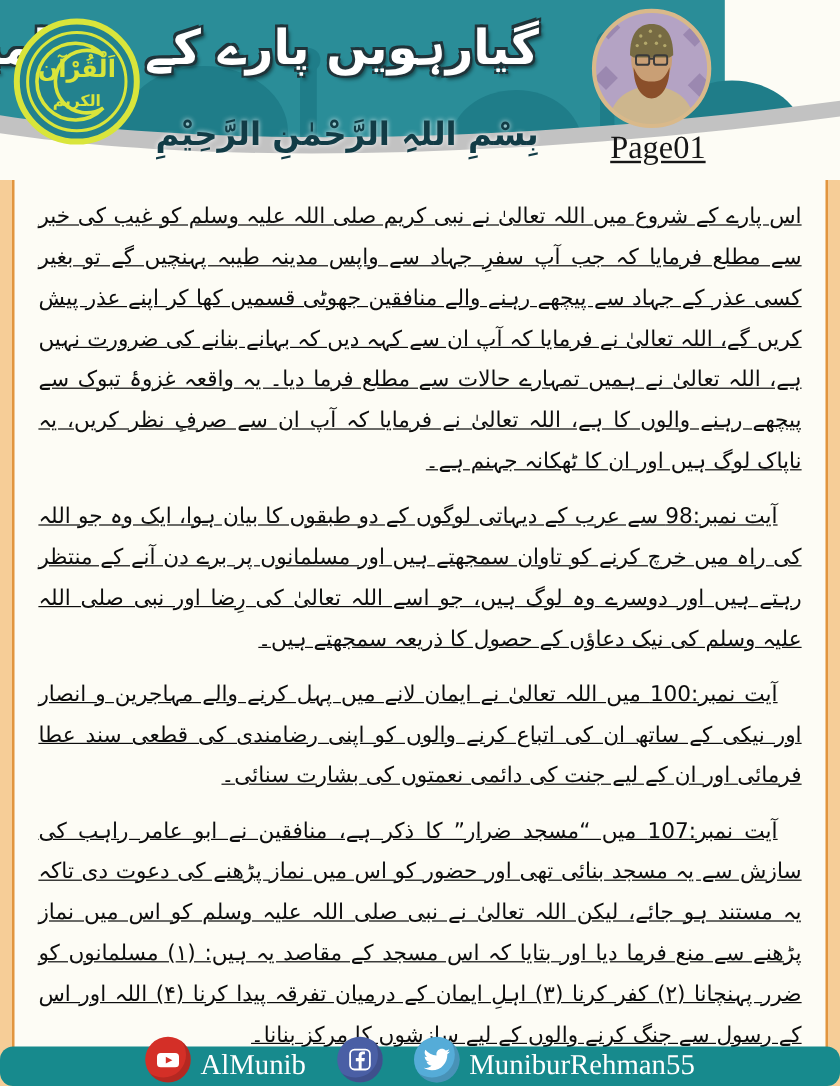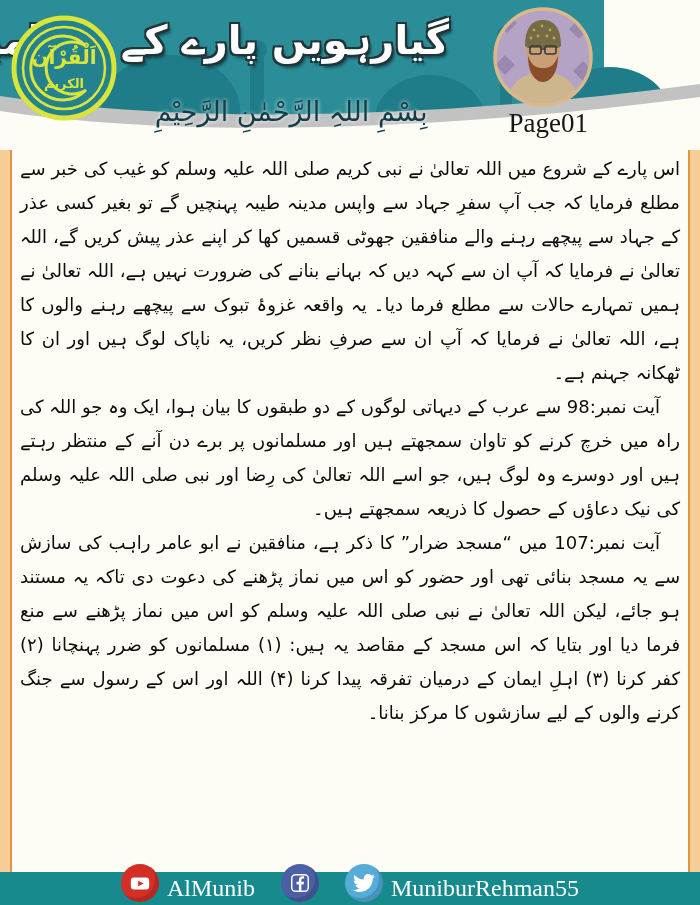--- a/index.html
+++ b/index.html
@@ -29,45 +29,45 @@
     position:absolute;top:16px;left:150px;right:155px;z-index:3;
     text-align:center;
     font-size:40px;font-weight:bold;color:#fff;
     direction:rtl;line-height:1.2;
     text-shadow:-2px -2px 0 #20343a,2px -2px 0 #20343a,-2px 2px 0 #20343a,
                  2px 2px 0 #20343a,3px 4px 3px rgba(0,0,0,.45);
     white-space:nowrap;
   }
   .bismillah{
     position:absolute;top:96px;left:50%;transform:translateX(-54%);z-index:3;
-    font-size:27px;font-weight:normal;color:#123c46;direction:rtl;white-space:nowrap;
+    font-size:27px;font-weight:bold;color:#123c46;direction:rtl;white-space:nowrap;
     text-shadow:0 0 4px rgba(255,255,255,.9);
   }
   .logo{position:absolute;left:8px;top:12px;z-index:4;}
   .photo{position:absolute;right:10px;top:6px;z-index:4;}
   .page-label{
     position:absolute;right:16px;top:108px;z-index:4;
-    font-family:"Liberation Serif",serif;font-size:27px;color:#161616;
+    font-family:"Liberation Serif",serif;font-size:27px;color:#161616;text-decoration:underline;
   }
 
   
   .body-text{
     position:absolute;top:150px;left:12px;right:12px;z-index:2;
     direction:rtl;text-align:justify;
     font-size:18px;line-height:34px;color:#0d0d0d;
     padding:2px 8px 0 8px;
   }
-  .body-text p{margin:0;}
+  .body-text p{margin:12px;text-decoration:underline;}
   .body-text p.indent{text-indent:20px;}
 
   
   .footer{
     position:absolute;left:0;bottom:0;width:700px;height:33px;
     background:#178a8d;z-index:5;
-    display:flex;align-items:center;justify-content:center;gap:26px;
+    display:flex;align-items:center;justify-content:center;gap:26px;border-radius:11px;
   }
   .social{
     display:flex;align-items:center;gap:8px;
     color:#fff;font-family:"Liberation Serif",serif;font-size:24px;
     cursor:pointer;
   }
   .social .badge{
     width:38px;height:38px;border-radius:50%;
     display:flex;align-items:center;justify-content:center;
     margin-top:-12px;
@@ -156,20 +156,21 @@
     </svg>
 
     <div class="page-label">Page01</div>
 
     <div class="bismillah">بِسْمِ اللہِ الرَّحْمٰنِ الرَّحِیْمِ</div>
   </div>
 
   <div class="body-text">
     <p>اس پارے کے شروع میں اللہ تعالیٰ نے نبی کریم صلی اللہ علیہ وسلم کو غیب کی خبر سے مطلع فرمایا کہ جب آپ سفرِ جہاد سے واپس مدینہ طیبہ پہنچیں گے تو بغیر کسی عذر کے جہاد سے پیچھے رہنے والے منافقین جھوٹی قسمیں کھا کر اپنے عذر پیش کریں گے، اللہ تعالیٰ نے فرمایا کہ آپ ان سے کہہ دیں کہ بہانے بنانے کی ضرورت نہیں ہے، اللہ تعالیٰ نے ہمیں تمہارے حالات سے مطلع فرما دیا۔ یہ واقعہ غزوۂ تبوک سے پیچھے رہنے والوں کا ہے، اللہ تعالیٰ نے فرمایا کہ آپ ان سے صرفِ نظر کریں، یہ ناپاک لوگ ہیں اور ان کا ٹھکانہ جہنم ہے۔</p>
     <p class="indent">آیت نمبر:98 سے عرب کے دیہاتی لوگوں کے دو طبقوں کا بیان ہوا، ایک وہ جو اللہ کی راہ میں خرچ کرنے کو تاوان سمجھتے ہیں اور مسلمانوں پر برے دن آنے کے منتظر رہتے ہیں اور دوسرے وہ لوگ ہیں، جو اسے اللہ تعالیٰ کی رِضا اور نبی صلی اللہ علیہ وسلم کی نیک دعاؤں کے حصول کا ذریعہ سمجھتے ہیں۔</p>
+    <p class="indent">آیت نمبر:100 میں اللہ تعالیٰ نے ایمان لانے میں پہل کرنے والے مہاجرین و انصار اور نیکی کے ساتھ ان کی اتباع کرنے والوں کو اپنی رضامندی کی قطعی سند عطا فرمائی اور ان کے لیے جنت کی دائمی نعمتوں کی بشارت سنائی۔</p>
     <p class="indent">آیت نمبر:107 میں “مسجد ضرار” کا ذکر ہے، منافقین نے ابو عامر راہب کی سازش سے یہ مسجد بنائی تھی اور حضور کو اس میں نماز پڑھنے کی دعوت دی تاکہ یہ مستند ہو جائے، لیکن اللہ تعالیٰ نے نبی صلی اللہ علیہ وسلم کو اس میں نماز پڑھنے سے منع فرما دیا اور بتایا کہ اس مسجد کے مقاصد یہ ہیں: (۱) مسلمانوں کو ضرر پہنچانا (۲) کفر کرنا (۳) اہلِ ایمان کے درمیان تفرقہ پیدا کرنا (۴) اللہ اور اس کے رسول سے جنگ کرنے والوں کے لیے سازشوں کا مرکز بنانا۔</p>
 
   </div>
 
   <div class="footer">
 
     <div class="social">
       <span class="badge youtube">
         <svg width="22" height="22" viewBox="0 0 24 24">
           <rect x="2" y="6" width="20" height="13" rx="3.5" fill="#ffffff"></rect>

